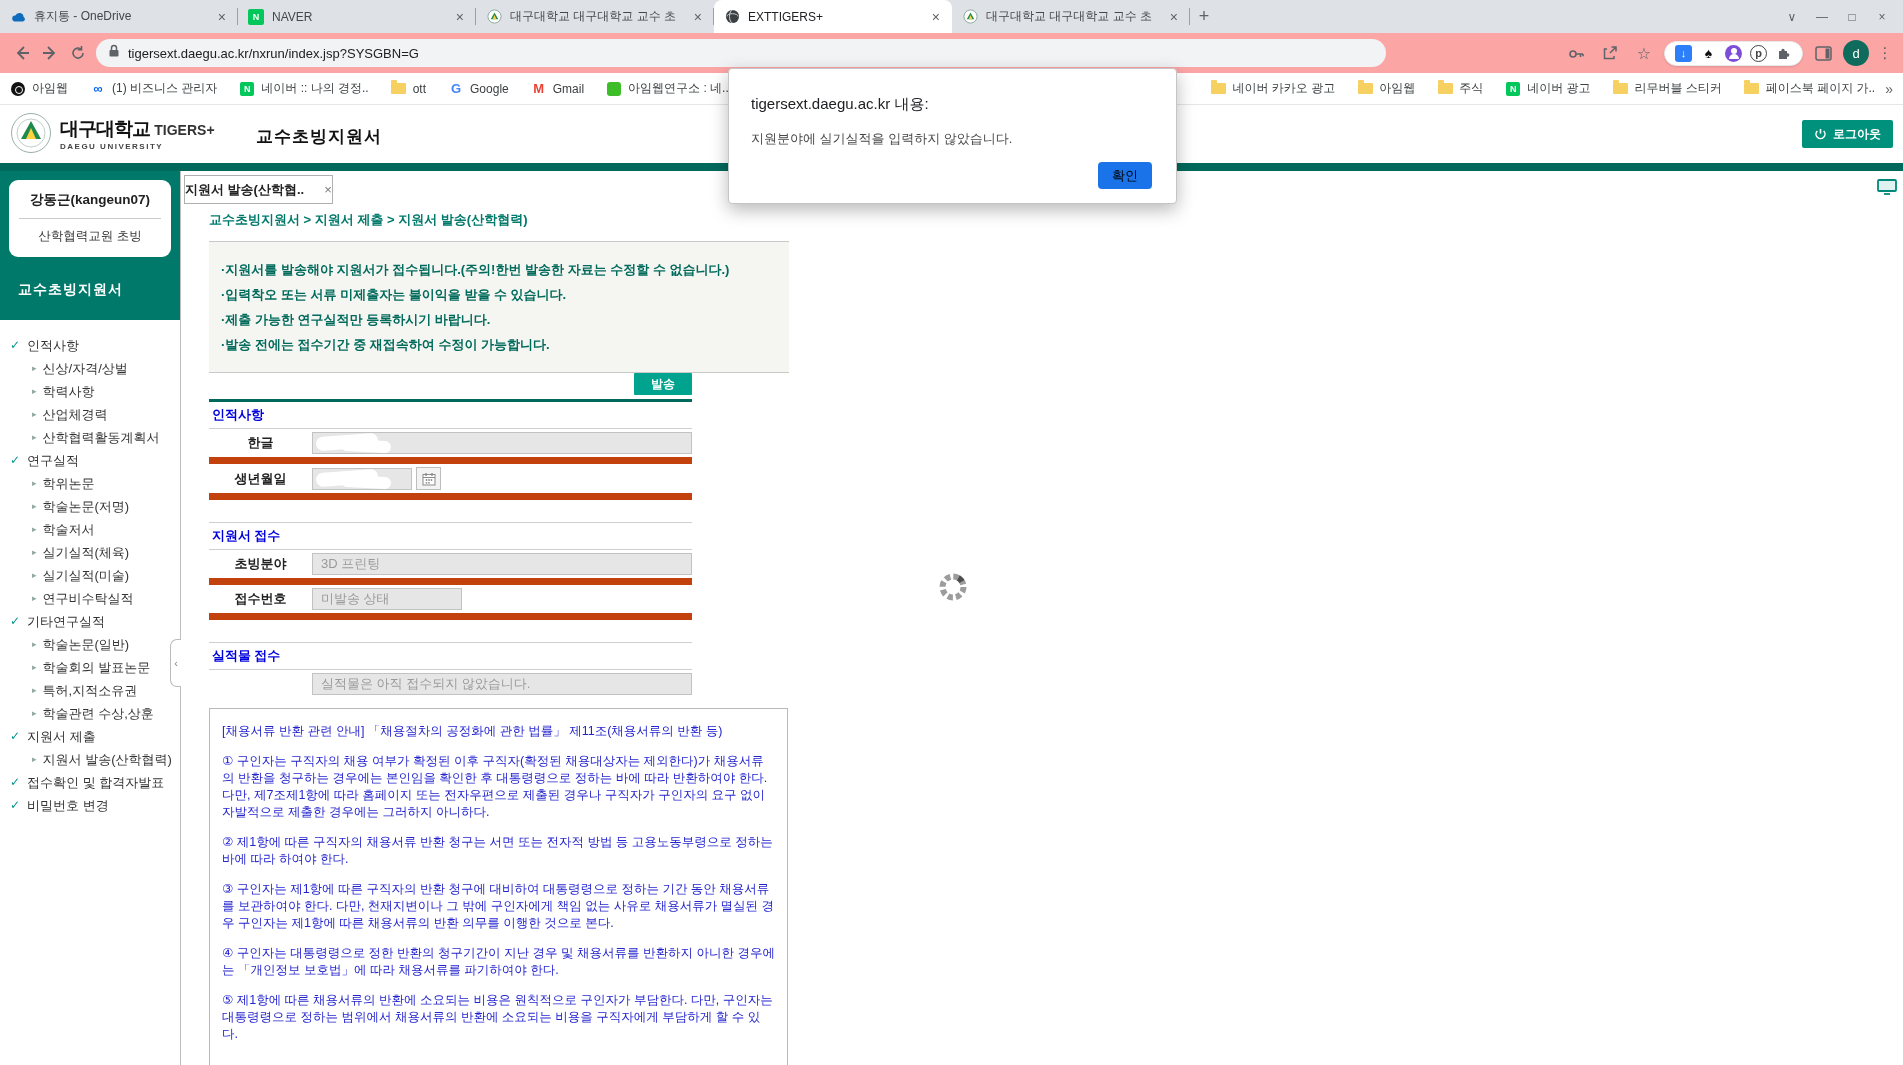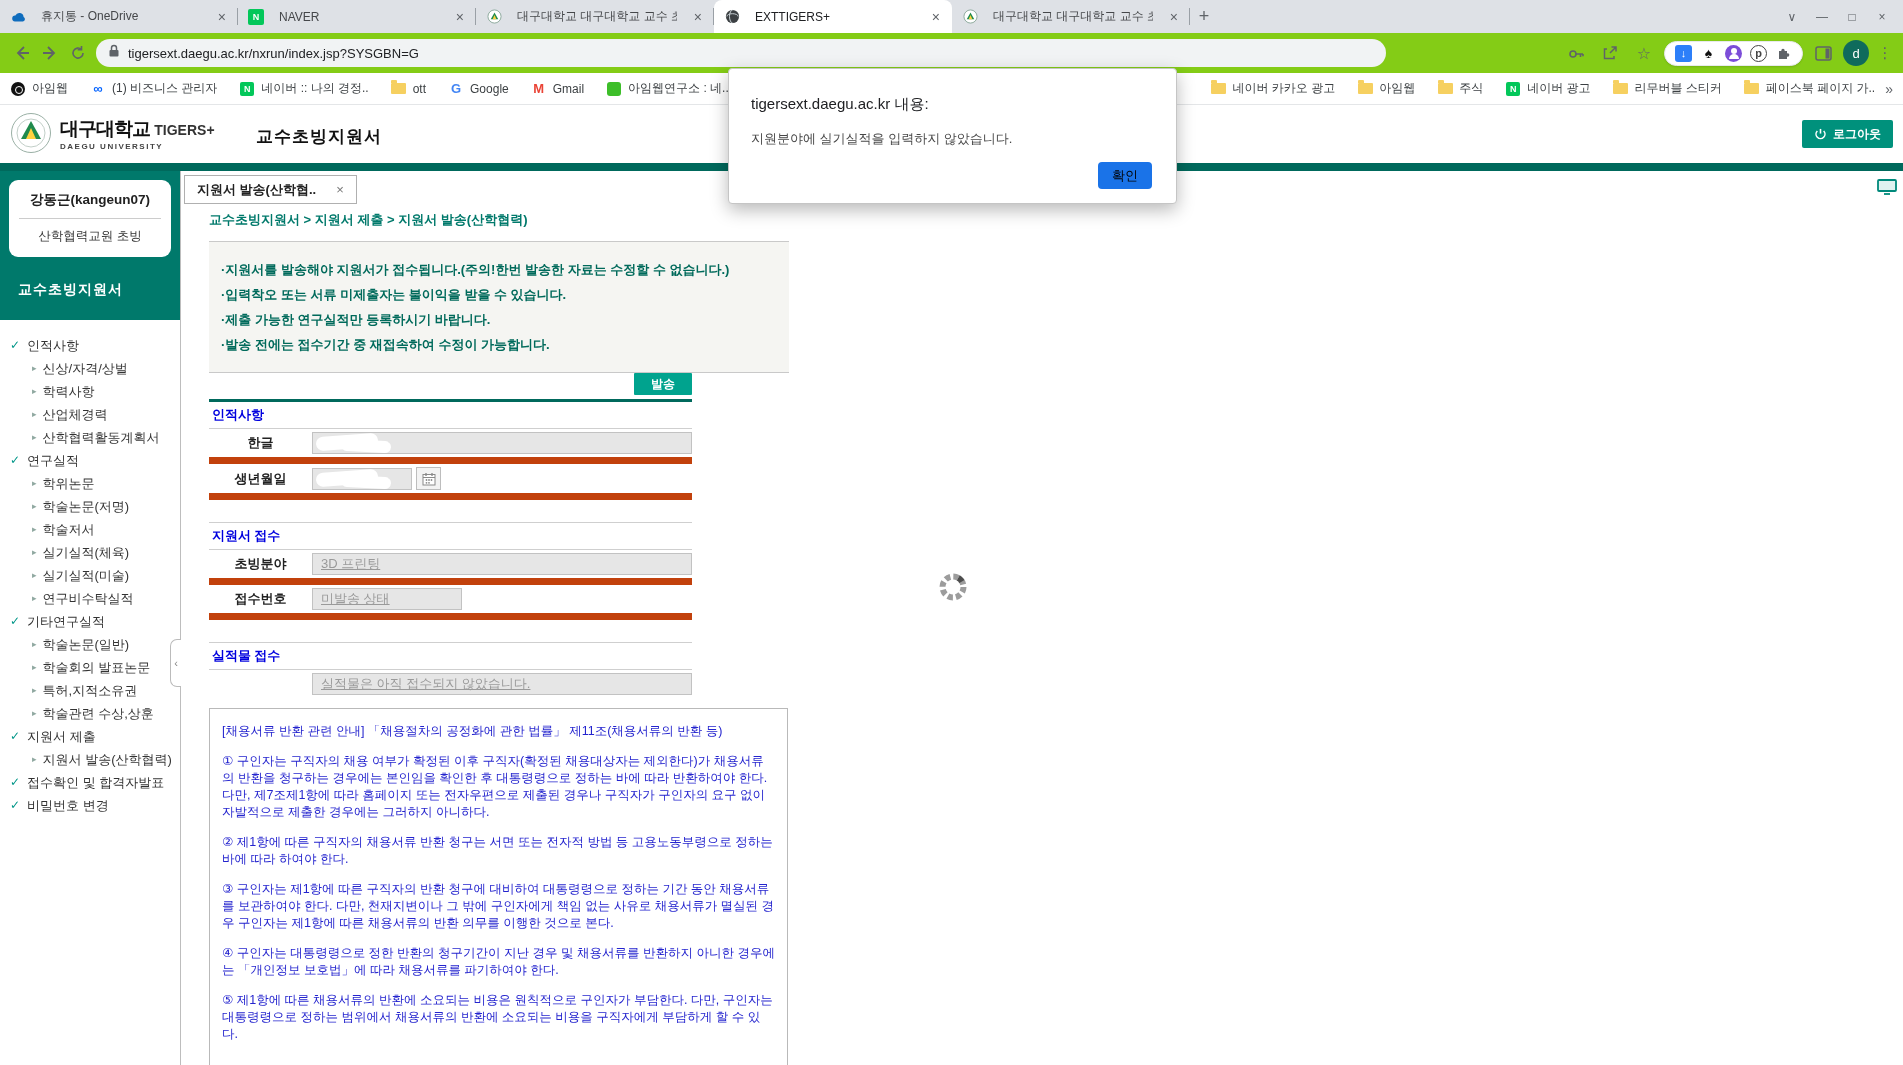--- a/index.html
+++ b/index.html
@@ -1,33 +1,33 @@
 <!DOCTYPE html>
 <html><head>
 <meta charset="utf-8">
 <style>
   * { margin:0; padding:0; box-sizing:border-box; }
   html,body { width:1903px; height:1065px; overflow:hidden; background:#fff;
     font-family:"Liberation Sans","DejaVu Sans",sans-serif; }
 
   
   .tabstrip { height:33px; background:#dee1e6; display:flex; align-items:stretch; position:relative; }
-  .tab { width:238px; display:flex; align-items:center; gap:15px; padding:12px 10px; position:relative;
+  .tab { width:238px; display:flex; align-items:center; gap:8px; padding:12px 10px; position:relative;
          font-size:12px; color:#45474a; }
   .tab .sep { position:absolute; right:0; top:8px; height:17px; width:1px; background:#9aa0a6; }
   .tab.active { background:#fff; border-radius:8px 8px 0 0; color:#202124; }
   .tab .t-title { flex:1; white-space:nowrap; overflow:hidden; }
   .tab .t-close { color:#5f6368; font-size:14px; line-height:14px; padding:0 2px; }
   .newtab { width:28px; display:flex; align-items:center; justify-content:center; color:#5f6368; font-size:18px; }
   .wctrls { position:absolute; right:6px; top:0; height:33px; display:flex; align-items:center; }
   .wctrls span { width:30px; text-align:center; color:#5f6368; font-size:12px; }
   .favicon { width:16px; height:16px; flex:0 0 16px; display:flex; align-items:center; justify-content:center; }
   .fv-naver { background:#03C75A; border-radius:2px; color:#fff; font-weight:bold; font-size:9px; }
 
-  .toolbar { height:40px; background:#84cc16; display:flex; align-items:center; padding:0 8px; }
+  .toolbar { height:40px; background:#fca5a5; display:flex; align-items:center; padding:0 8px; }
   .nav-ic { width:28px; height:28px; display:flex; align-items:center; justify-content:center; border-radius:50%; }
   .omnibox { flex:1; max-width:1290px; height:28px; background:#f1f3f4; border-radius:14px; display:flex;
              align-items:center; padding:0 12px; gap:8px; margin:0 4px; }
   .omnibox .url { font-size:13px; color:#202124; }
   .tb-right { display:flex; align-items:center; gap:6px; margin-left:auto; }
   .ext-pill { display:flex; align-items:center; gap:8px; background:#fff; border:1px solid #e8eaed;
               border-radius:14px; padding:3px 10px; box-shadow:0 1px 2px rgba(0,0,0,.12); }
   .ext-ic { width:17px; height:17px; display:flex; align-items:center; justify-content:center; }
   .ic-dl { background:#2d7ff9; border-radius:3px; color:#fff; font-size:11px; font-weight:bold; }
   .ic-purple { background:#7c4dd8; border-radius:50%; position:relative; }
@@ -78,39 +78,39 @@
   .mi.l2 { padding-left:32px; }
   .mk1 { color:#009688; font-weight:bold; margin-right:7px; font-size:12px; }
   .mk2 { color:#8fa8a0; margin-right:6px; font-size:9px; }
   .handle { position:absolute; right:-1px; top:468px; width:11px; height:48px; background:#fff;
             border:1px solid #bbb; border-right:none; border-radius:7px 0 0 7px; display:flex;
             align-items:center; justify-content:center; color:#888; font-size:11px; }
 
   .content { flex:1; position:relative; }
   .doc-tabstrip { height:34px; position:relative; padding:4px 0 0 3px; }
   .doc-tab { display:inline-flex; align-items:center; gap:20px; height:29px; border:1px solid #b0b0b0;
-             background:#fff; padding:0 12px; font-size:13px; font-weight:bold; color:#222; }
+             background:#fff; padding:0 0; font-size:13px; font-weight:bold; color:#222; }
   .doc-tab .t-close { color:#777; font-weight:normal; font-size:13px; }
   .screen-ic { position:absolute; right:6px; top:8px; }
   .breadcrumb { margin:6px 0 0 28px; font-size:13px; font-weight:bold; color:#00796b; }
 
   .col { margin-left:28px; }
   .info-box { margin-top:12px; width:580px; border-top:1px solid #c9c9c9; border-bottom:1px solid #c9c9c9;
               background:#f5f5f2; padding:15px 12px; }
   .info-box div { font-size:13px; font-weight:bold; color:#006a5b; line-height:25px; }
   .send-row { width:483px; margin-top:0; height:23px; position:relative; }
   .send-btn { position:absolute; right:0; top:0; width:58px; height:22px; background:#00a38e; color:#fff;
               font-size:12px; font-weight:bold; display:flex; align-items:center; justify-content:center; border-radius:1px; }
   .teal-hr { width:483px; border-top:3px solid #00695c; margin-top:3px; }
   .sect-hdr { width:483px; border-bottom:1px solid #cfcfcf; padding:4px 3px; font-size:13px; font-weight:bold; color:#0000de; }
   .sect-hdr.bt { border-top:1px solid #cfcfcf; margin-top:22px;font-family:Liberation Serif, serif; }
   .frow { width:483px; display:flex; align-items:center; border-bottom:7px solid #c2410c; padding:3px 0; min-height:27px; }
   .flabel { width:103px; text-align:center; font-size:13px; font-weight:bold; color:#222; }
   .finput { height:22px; background:#e6e6e6; border:1px solid #c2c2c2; color:#9a9a9a; font-size:13px;
-            display:flex; align-items:center; padding-left:8px; position:relative; overflow:hidden;text-decoration:underline; }
+            display:flex; align-items:center; padding-left:8px; position:relative; overflow:hidden; }
   .w-wide { width:380px; } .w-date { width:100px; } .w-rec { width:150px; }
   .scrib1,.scrib2 { position:absolute; background:#fff; border-radius:8px; }
   .scrib1 { left:3px; top:2px; width:62px; height:14px; transform:rotate(-4deg); }
   .scrib2 { left:28px; top:7px; width:50px; height:12px; transform:rotate(3deg); }
   .scrib-under { position:absolute; left:6px; top:9px; width:70px; height:3px; background:#b9b9b9; border-radius:2px; }
   .cal-btn { margin-left:4px; width:25px; height:23px; border:1px solid #bdbdbd; background:#f3f3f3;
              display:flex; align-items:center; justify-content:center; }
   .legal-box { width:579px; margin-top:10px; background:#fff; border:1px solid #b9b9b9; padding:14px 12px 16px; }
   .legal-box p { font-size:12.5px; color:#2424ce; line-height:17px; margin-bottom:13px; }
   .legal-box p:last-child { margin-bottom:12px; }

